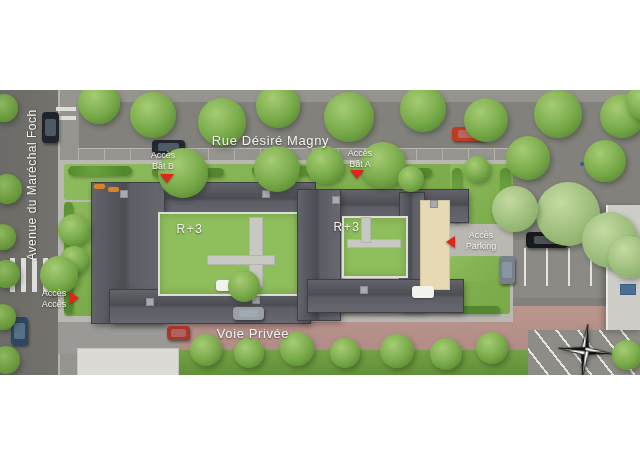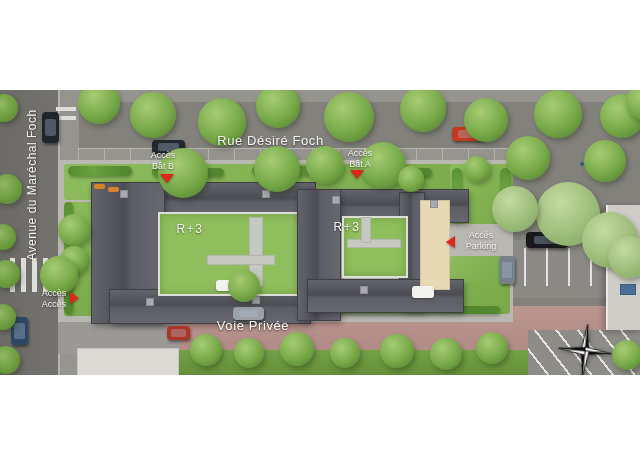--- a/index.html
+++ b/index.html
@@ -140,23 +140,23 @@
       <polygon points="50,4 57,50 50,50" fill="#111"></polygon>
         <polygon points="50,4 43,50 50,50" fill="#fff" stroke="#111" stroke-width="1.5"></polygon>
       <polygon points="96,50 50,57 50,50" fill="#111"></polygon>
         <polygon points="96,50 50,43 50,50" fill="#fff" stroke="#111" stroke-width="1.5"></polygon>
       <polygon points="50,96 43,50 50,50" fill="#111"></polygon>
         <polygon points="50,96 57,50 50,50" fill="#fff" stroke="#111" stroke-width="1.5"></polygon>
       <polygon points="4,50 50,43 50,50" fill="#111"></polygon>
         <polygon points="4,50 50,57 50,50" fill="#fff" stroke="#111" stroke-width="1.5"></polygon>
     </svg>
 
-    <div class="p lbl street" style="left:178px;top:43px;width:185px">Rue Désiré Foch</div>
+    <div class="p lbl street" style="left:178px;top:43px;width:185px">Rue Désiré Magny</div>
     <div class="p lbl avtxt" style="left:-47px;top:87px;width:160px;height:16px">Avenue du Maréchal Foch</div>
-    <div class="p lbl street" style="left:183px;top:228px;width:140px">Voie Privée</div>
+    <div class="p lbl street" style="left:183px;top:236px;width:140px">Voie Privée</div>
 
     <div class="p lbl rlabel" style="left:168px;top:132px;width:44px">R+3</div>
     <div class="p lbl rlabel" style="left:325px;top:130px;width:44px">R+3</div>
 
     <div class="p lbl access" style="left:139px;top:60px;width:48px">
       <div>Accès</div>
       <div>Bât B</div>
     </div>
     <i class="p tri-down" style="left:160px;top:84px"></i>
 

